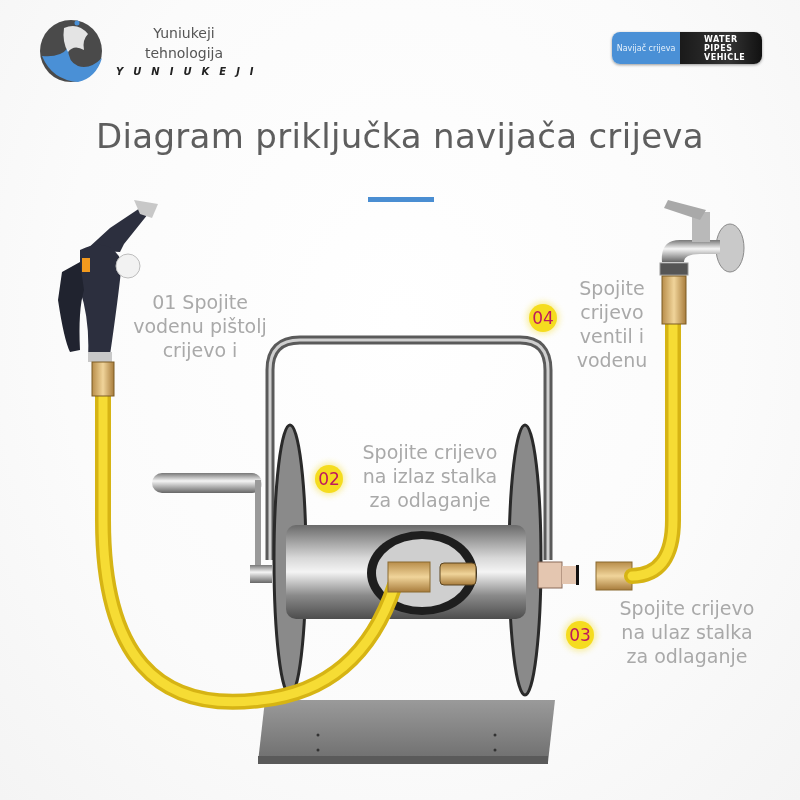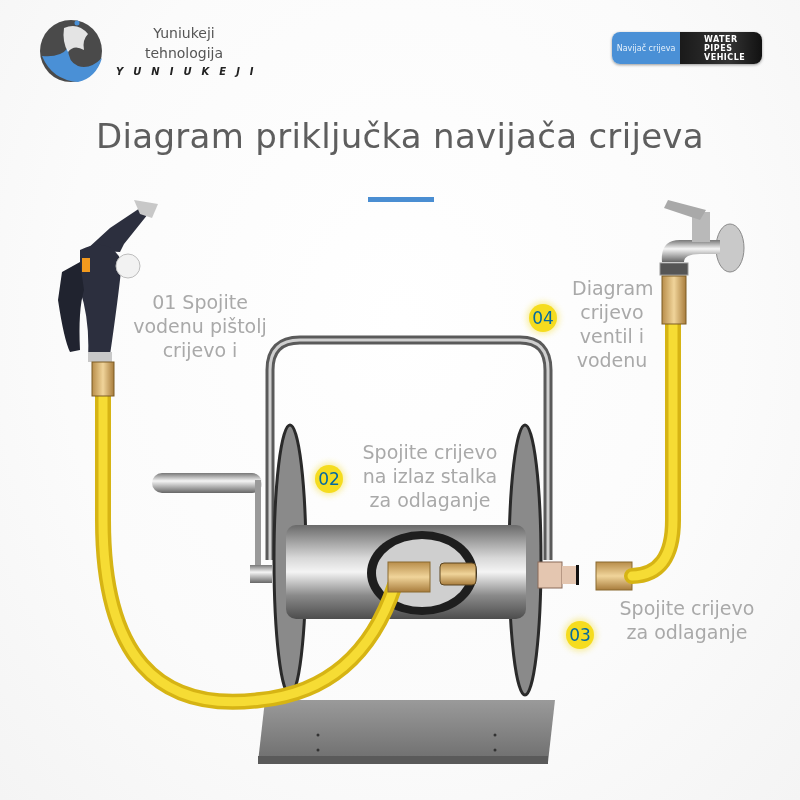--- a/index.html
+++ b/index.html
@@ -9,21 +9,21 @@
   .logo { position:absolute; left:38px; top:18px; width:66px; height:66px; }
   .brand-name { position:absolute; left:134px; top:23px; width:100px; text-align:center; font-size:14px; line-height:20px; color:#555; }
   .brand-sub { position:absolute; left:116px; top:66px; font-size:10px; letter-spacing:10px; font-weight:bold; font-style:italic; color:#222; }
   .badge { position:absolute; left:612px; top:32px; width:150px; height:32px; border-radius:8px; overflow:hidden; display:flex; box-shadow:0 1px 3px rgba(0,0,0,0.4); }
   .badge-left { width:68px; background:#4a90d6; color:#e6f1fb; font-size:8px; display:flex; align-items:center; justify-content:center; white-space:nowrap; }
   .badge-right { flex:1; background:linear-gradient(90deg,#1a1a1a,#333 60%,#111); color:#fff; font-size:8px; font-weight:bold; line-height:9px; display:flex; flex-direction:column; justify-content:center; padding-left:24px; letter-spacing:0.5px; }
   .title { position:absolute; left:0; right:0; top:116px; text-align:center; font-family:"DejaVu Sans", sans-serif; font-size:34px; color:#5e5e5e; letter-spacing:0.3px; }
   .divider { position:absolute; left:368px; top:197px; width:66px; height:5px; background:#4a8ed2; }
   .scene { position:absolute; left:0; top:0; width:800px; height:800px; }
   .label { position:absolute; color:#a9a9a9; font-size:19px; line-height:24px; text-align:center; }
-  .step { position:absolute; width:28px; height:28px; border-radius:50%; background:#f5dc1f; color:#0369a1; font-size:17px; display:flex; align-items:center; justify-content:center; box-shadow:0 0 6px 2px rgba(245,220,31,0.45); }
+  .step { position:absolute; width:28px; height:28px; border-radius:50%; background:#f5dc1f; color:#be185d; font-size:17px; display:flex; align-items:center; justify-content:center; box-shadow:0 0 6px 2px rgba(245,220,31,0.45); }
 </style>
 </head>
 <body>
 
 <div class="bg"></div>
 
 <svg class="logo" viewBox="0 0 66 66">
   <circle cx="33" cy="33" r="31" fill="#4a4a4a"></circle>
   <path d="M4 38 Q14 62 40 64 Q58 60 64 40 Q52 52 40 48 Q30 44 30 30 Q22 40 4 38Z" fill="#4a90d6"></path>
   <path d="M26 10 Q40 4 50 16 Q44 22 46 32 Q36 26 30 34 Q24 24 26 10Z" fill="#ffffff" opacity="0.85"></path>
@@ -142,22 +142,23 @@
 <div class="step" style="left:315px; top:465px;">02</div>
 <div class="label" style="left:350px; top:440px; width:160px;">
   <div>Spojite crijevo</div>
   <div>na izlaz stalka</div>
   <div>za odlaganje</div>
 </div>
 
 <div class="step" style="left:566px; top:621px;">03</div>
 <div class="label" style="left:606px; top:596px; width:162px;">
   <div>Spojite crijevo</div>
+  <div>na ulaz stalka</div>
   <div>za odlaganje</div>
 </div>
 
 <div class="step" style="left:529px; top:304px;">04</div>
 <div class="label" style="left:572px; top:276px; width:80px;">
-  <div>Diagram</div>
+  <div>Spojite</div>
   <div>crijevo</div>
   <div>ventil i</div>
   <div>vodenu</div>
 </div>
 
 </body></html>

